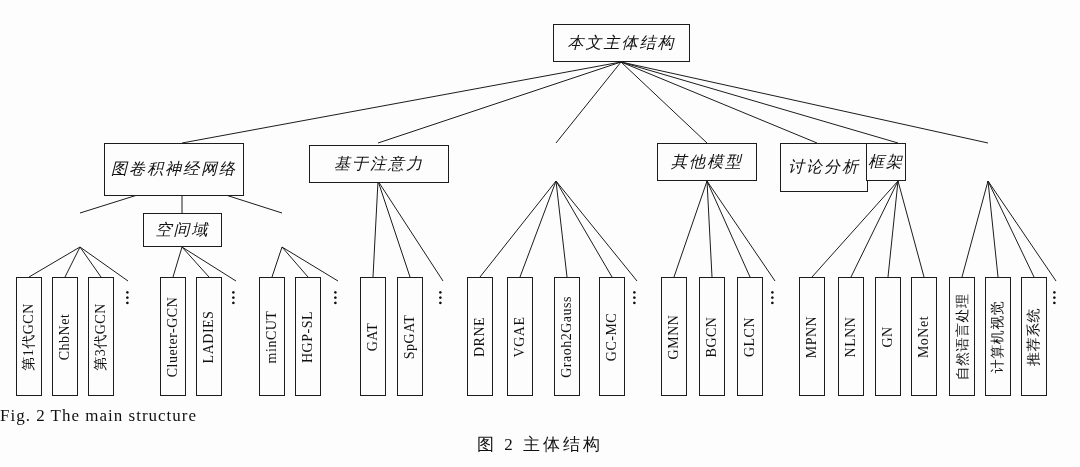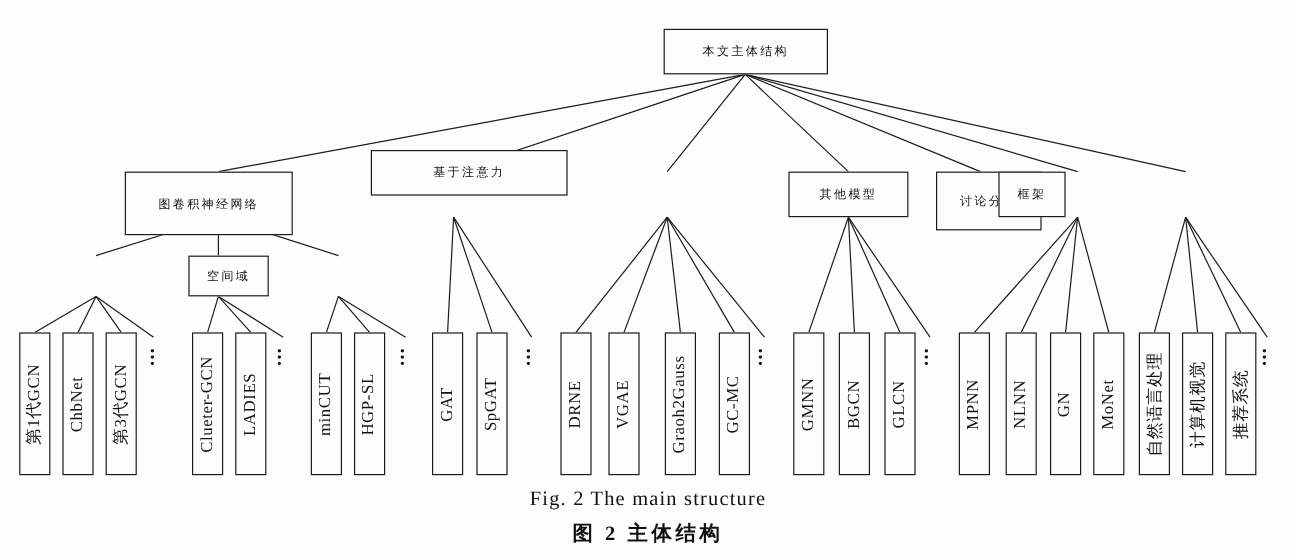--- a/index.html
+++ b/index.html
@@ -3,32 +3,32 @@
 <meta charset="utf-8">
 <style>
   * { margin:0; padding:0; box-sizing:border-box; }
   html,body { background:#ffffff; }
   body { font-family:"Liberation Serif","DejaVu Serif",serif; }
   .figure { position:relative; width:1080px; height:467px; background:#fdfdfd; overflow:hidden; }
   svg.lines { position:absolute; left:0; top:0; width:1080px; height:467px; }
   .box {
     position:absolute; border:1.2px solid #1c1c1c; background:#fdfdfd;
     display:flex; align-items:center; justify-content:center;
-    font-size:10px; color:#111; letter-spacing:2px; white-space:nowrap; z-index:2;
+    font-size:16px; color:#111; letter-spacing:2px; white-space:nowrap; z-index:2;font-style:italic;
   }
   .leaf {
     position:absolute; top:277px; width:26px; height:119px;
     border:1.2px solid #1c1c1c; background:#fdfdfd;
     display:flex; align-items:center; justify-content:center; z-index:2;
   }
   .leaf span { transform:rotate(-90deg); white-space:nowrap; font-size:14px; color:#111; letter-spacing:0.5px; }
   .dots { position:absolute; top:280px; width:18px; height:36px; display:flex; align-items:center; justify-content:center; z-index:2; }
   .dots span { transform:rotate(90deg); font-size:17px; font-weight:bold; color:#111; letter-spacing:1px; }
-  .caption-en { position:absolute; top:406px; left:0; width:1080px; text-align:center; font-size:17px; color:#111; letter-spacing:1px; }
-  .caption-zh { position:absolute; top:433px; left:0; width:1080px; text-align:center; font-size:17px; font-weight:700; color:#111; letter-spacing:3px; }
+  .caption-en { position:absolute; top:406px; left:0; width:1080px; text-align:left; font-size:17px; color:#111; letter-spacing:1px; }
+  .caption-zh { position:absolute; top:433px; left:0; width:1080px; text-align:center; font-size:17px; font-weight:400; color:#111; letter-spacing:3px; }
 </style>
 </head>
 <body>
 
 <div class="figure">
 
   <svg class="lines" viewBox="0 0 1080 467">
     <g stroke="#1c1c1c" stroke-width="1">
 
       <line x1="621" y1="62" x2="182" y2="143"></line>
@@ -79,26 +79,26 @@
       <line x1="988" y1="181" x2="962" y2="277"></line>
       <line x1="988" y1="181" x2="998" y2="277"></line>
       <line x1="988" y1="181" x2="1034" y2="277"></line>
       <line x1="988" y1="181" x2="1056" y2="281"></line>
     </g>
   </svg>
 
   <div class="box" style="left:553px;top:24px;width:137px;height:38px">本文主体结构</div>
 
   <div class="box" style="left:104px;top:143px;width:140px;height:53px">图卷积神经网络</div>
-  <div class="box" style="left:309px;top:125px;width:164px;height:38px">基于注意力</div>
+  <div class="box" style="left:309px;top:145px;width:140px;height:38px">基于注意力</div>
   <div class="box" style="left:657px;top:143px;width:100px;height:38px">其他模型</div>
   <div class="box" style="left:780px;top:143px;width:88px;height:49px">讨论分析</div>
-  <div class="box" style="left:832px;top:143px;width:56px;height:38px">框架</div>
+  <div class="box" style="left:866px;top:143px;width:40px;height:38px">框架</div>
 
-  <div class="box" style="left:157px;top:213px;width:67px;height:34px">空间域</div>
+  <div class="box" style="left:143px;top:213px;width:79px;height:34px">空间域</div>
 
   <div class="leaf" style="left:16px">
     <span>第1代GCN</span>
     </div>
   <div class="leaf" style="left:52px">
     <span>ChbNet</span>
     </div>
   <div class="leaf" style="left:88px">
     <span>第3代GCN</span>
     </div>

